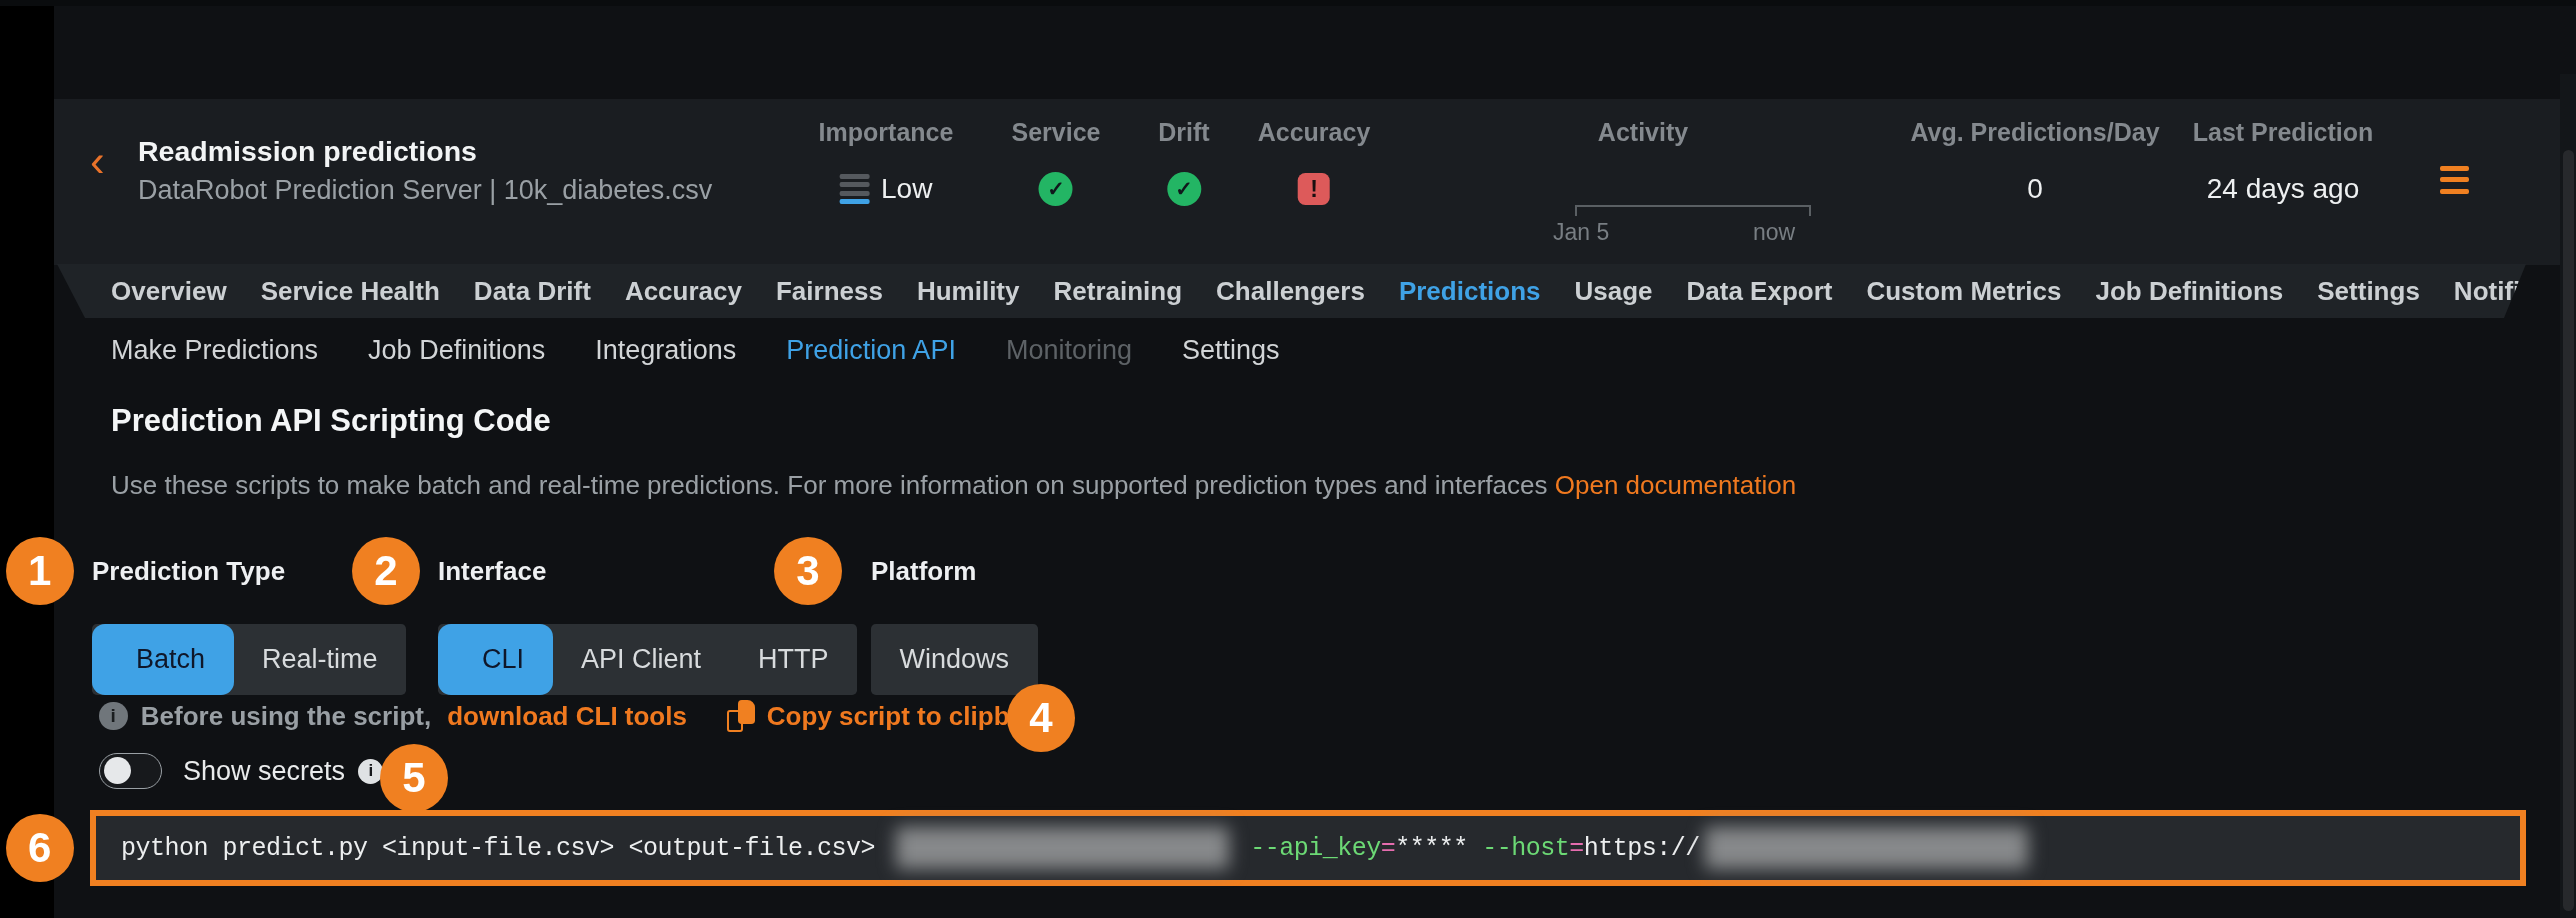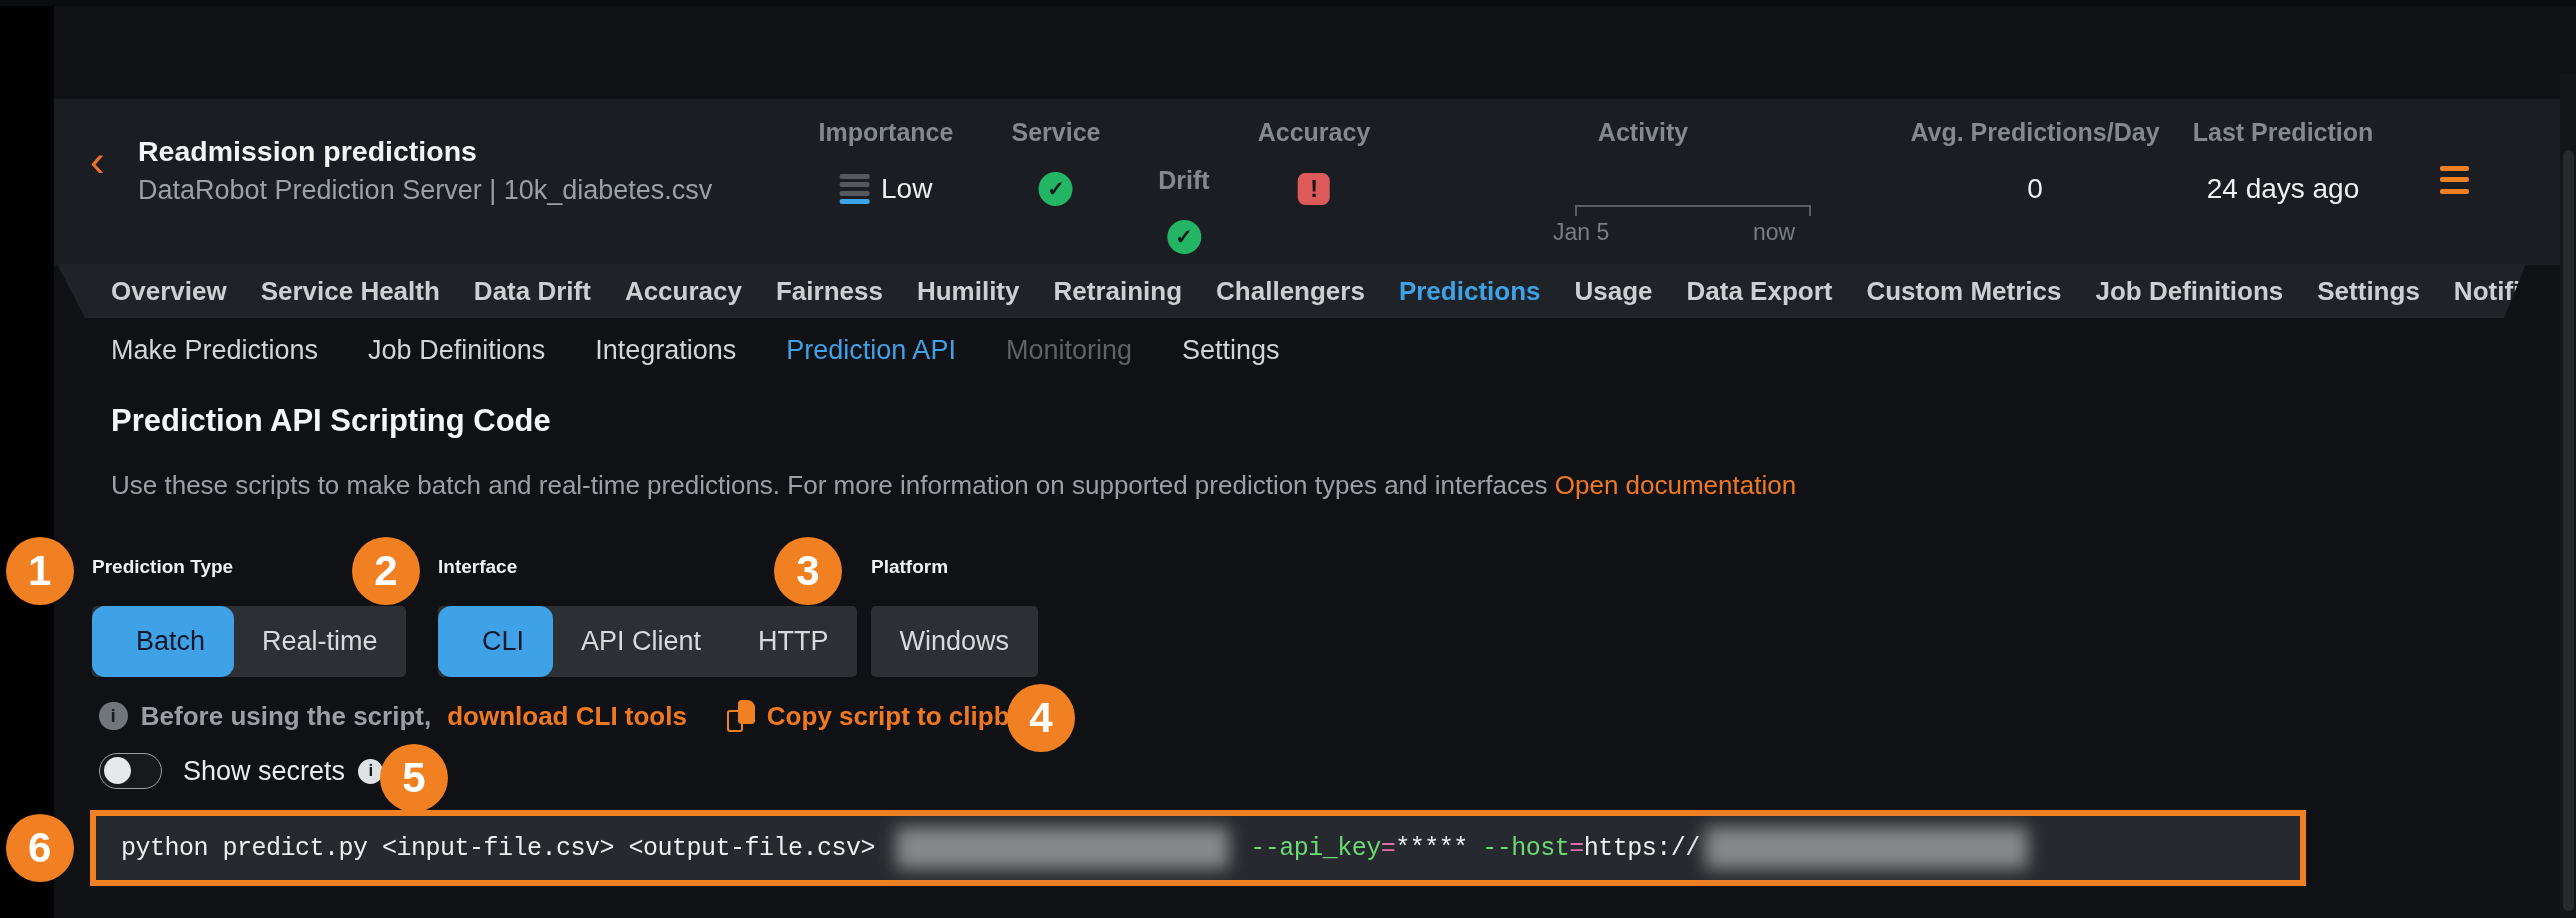--- a/index.html
+++ b/index.html
@@ -60,21 +60,21 @@
   .subtabs .subtab.active{color:var(--blue);}
   .subtabs .subtab.disabled{color:#5d6266;}
 
   .page-title{position:absolute;left:111px;top:403px;font-size:31px;font-weight:bold;color:#f4f6f7;}
   .page-desc{position:absolute;left:111px;top:470px;font-size:26px;color:var(--muted);}
   .doc-link{color:var(--link);cursor:pointer;margin-top:13px;}
 
   
   .control-group{position:absolute;top:556px;}
   .cg-1{left:92px;} .cg-2{left:438px;} .cg-3{left:871px;}
-  .cg-label{font-size:19px;font-weight:bold;color:#eef0f2;margin-bottom:28px;}
+  .cg-label{font-size:26px;font-weight:bold;color:#eef0f2;margin-bottom:37px;}
   .seg-group{display:inline-flex;background:var(--btnbg);border-radius:4.8px;overflow:hidden;}
   .seg-btn{padding:0 28.5px;height:71px;display:flex;align-items:center;font-size:27px;color:#d8dbdd;cursor:pointer;white-space:nowrap;}
   .seg-btn.active{background:var(--blue);color:#0f172a;border-radius:13px;padding-left:44px;}
 
   
   .note-row{position:absolute;left:99px;top:693px;height:46px;display:flex;align-items:center;font-size:26px;font-weight:bold;}
   .info-circle{width:28.5px;height:28.5px;border-radius:50%;background:#70767b;color:#1a1d1f;
                display:flex;align-items:center;justify-content:center;font-size:19px;font-weight:bold;margin-right:13.3px;flex:none;}
   .note-text{color:#999fa4;margin-right:16px;white-space:nowrap;}
   .note-link{color:var(--link);cursor:pointer;white-space:nowrap;}
@@ -84,21 +84,21 @@
   .copy-icon .front{position:absolute;right:0;top:0;width:17px;height:24px;background:var(--orange);border-radius:3.8px 7.6px 3.8px 3.8px;}
 
   
   .secrets-row{position:absolute;left:99px;top:751px;height:40px;display:flex;align-items:center;}
   .toggle{position:relative;width:63px;height:36px;border:1.9px solid #9aa0a5;border-radius:19px;background:#17191c;cursor:pointer;flex:none;}
   .toggle .knob{position:absolute;left:3.8px;top:2.9px;width:27px;height:27px;border-radius:50%;background:#e6e8ea;}
   .secrets-label{font-size:27px;color:#e9ebec;margin-left:21px;white-space:nowrap;}
   .info-circle.small{width:25px;height:25px;background:#dfe2e4;color:#17191c;font-size:17px;margin-left:13.3px;margin-right:0;}
 
   
-  .code-bar{position:absolute;left:90px;top:810px;width:2216px;height:76px;border:6.7px solid var(--orange);
+  .code-bar{position:absolute;left:90px;top:810px;width:2436px;height:76px;border:6.7px solid var(--orange);
             background:var(--codebg);display:flex;align-items:center;padding-left:25px;
             font-family:"Liberation Mono","DejaVu Sans Mono",monospace;font-size:25px;letter-spacing:-0.5px;
             color:#eceeef;white-space:pre;}
   .tok-flag{color:var(--cgreen);}
   .tok-eq{color:var(--cpink);}
   .redacted{display:inline-block;height:42px;background:#87898b;border-radius:3.8px;filter:blur(8.6px);margin:0 21px;flex:none;}
   .redacted.r1{width:333px;}
   .redacted.r2{width:323px;margin-left:5.7px;}
 
   
@@ -137,21 +137,21 @@
       </div>
     </div>
 
     <div class="metric" style="left:1002px;top:19px;">
       <div class="m-label">Service</div>
       <div class="m-val-row">
           <span class="ok-circle">✓</span>
         </div>
     </div>
 
-    <div class="metric" style="left:1130px;top:19px;margin-top:48px;">
+    <div class="metric" style="left:1130px;top:19px;">
       <div class="m-label">Drift</div>
       <div class="m-val-row">
           <span class="ok-circle">✓</span>
         </div>
     </div>
 
     <div class="metric" style="left:1260px;top:19px;">
       <div class="m-label">Accuracy</div>
       <div class="m-val-row">
           <span class="alert-square">!</span>

